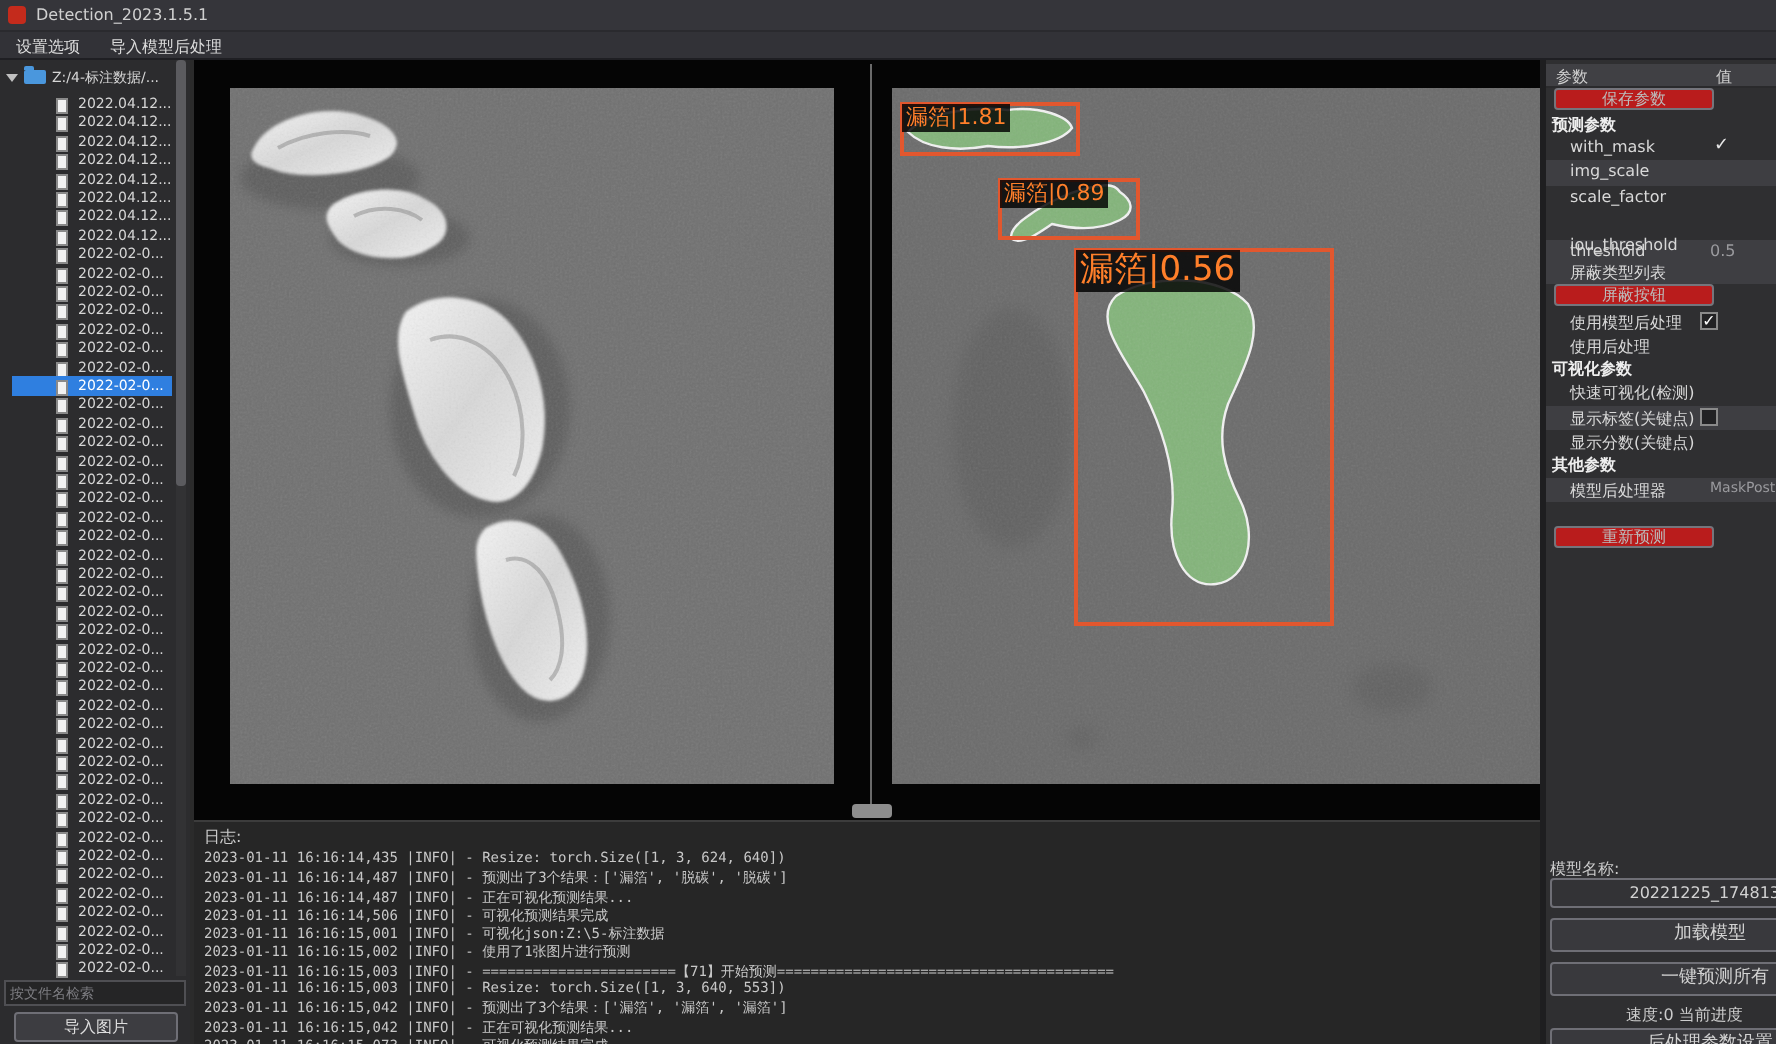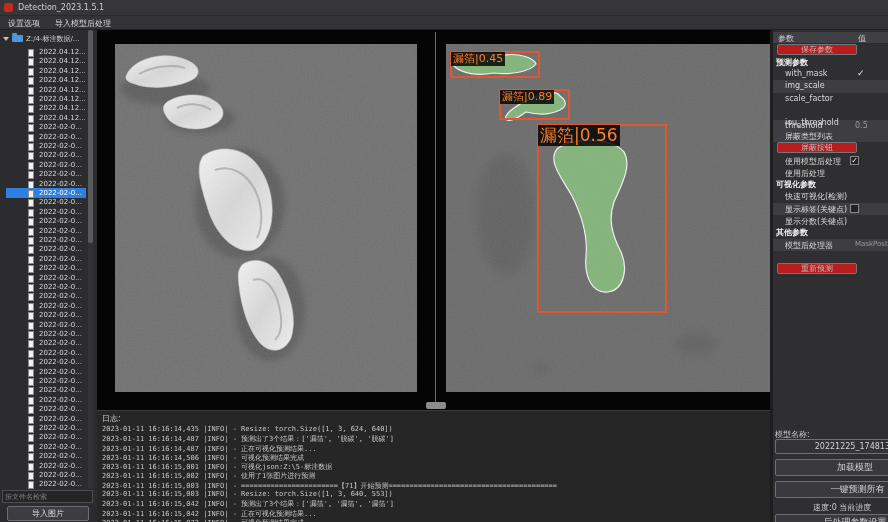--- a/index.html
+++ b/index.html
@@ -354,21 +354,21 @@
       </g>
       <g fill="#8bc97f" fill-opacity="0.78" stroke="#f2f2f2" stroke-width="1.2">
         <path d="M8,22 C18,12 40,9 58,11 C74,9 88,14 90,20 C84,28 64,31 48,29 C32,32 16,30 8,22 Z"></path>
         <path d="M114,52 C120,56 122,62 114,66 C102,72 88,70 80,68 C74,72 66,78 61,76 C57,74 62,68 68,64 C76,58 92,50 104,49 C109,48 112,49 114,52 Z"></path>
         <path d="M112,104 C130,92 166,94 178,108 C186,122 176,140 168,158 C162,175 166,190 174,206 C183,224 178,246 162,248 C146,250 138,232 140,212 C142,192 136,172 126,152 C116,134 100,116 112,104 Z"></path>
       </g>
       <rect width="324" height="348" filter="url(#grainR)" opacity="0.5"></rect>
     </svg>
     <div id="det-overlay" style="position:absolute;left:0;top:0;width:324px;height:348px">
         <div class="det-box" style="left: 4px; top: 7px; width: 90px; height: 27px; border-color: rgb(226, 87, 46);"></div>
-        <div class="det-label" style="left: 5px; top: 8px; font-size: 11px; color: rgb(255, 127, 42);">漏箔|0.45</div>
+        <div class="det-label" style="left: 5px; top: 8px; font-size: 11px; color: rgb(255, 127, 42);">漏箔|1.81</div>
         <div class="det-box" style="left: 53px; top: 45px; width: 71px; height: 31px; border-color: rgb(226, 87, 46);"></div>
         <div class="det-label" style="left: 54px; top: 46px; font-size: 11px; color: rgb(255, 127, 42);">漏箔|0.89</div>
         <div class="det-box" style="left: 91px; top: 80px; width: 130px; height: 189px; border-color: rgb(226, 87, 46);"></div>
         <div class="det-label" style="left: 92px; top: 81px; font-size: 17px; color: rgb(255, 127, 42);">漏箔|0.56</div>
       </div>
   </div>
 </div>
 
 <div id="log" class="abs">
   <div id="log-title" class="abs">日志:</div>

